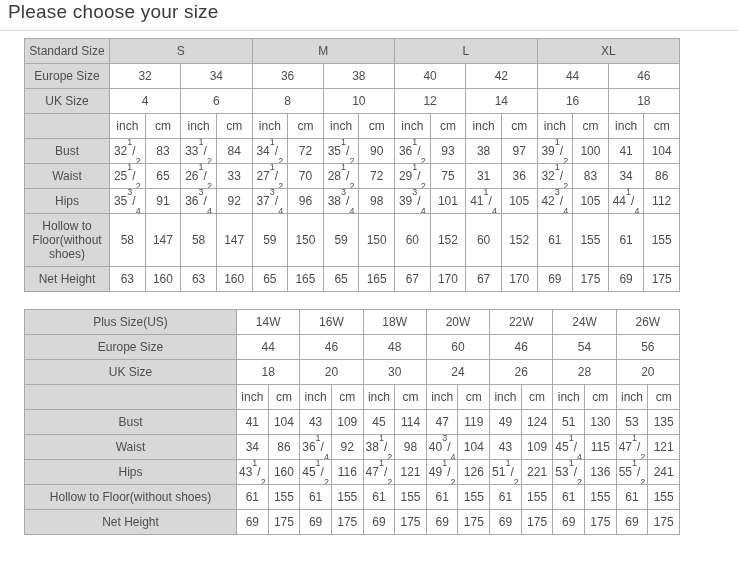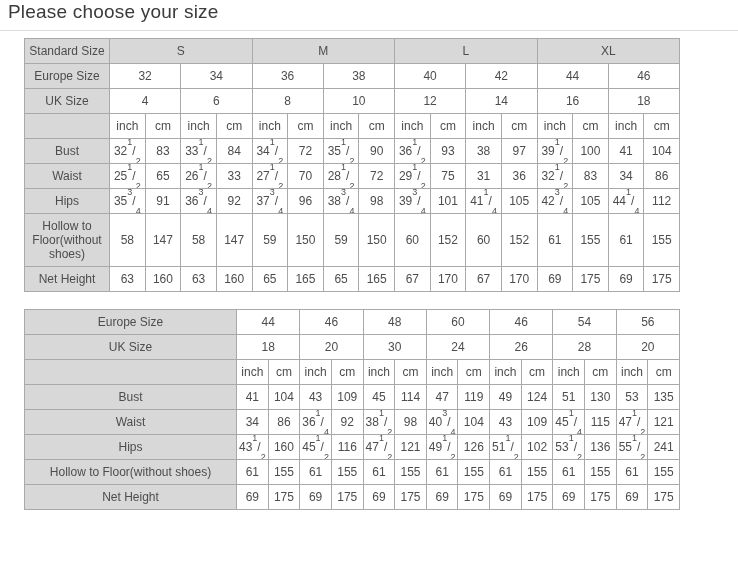--- a/index.html
+++ b/index.html
@@ -231,20 +231,30 @@
         <col>
         <col>
         <col>
         <col>
         <col>
         <col>
         <col>
       </colgroup>
       <tbody>
         <tr>
+          <td class="hdr">Plus Size(US)</td>
+          <td colspan="2">14W</td>
+          <td colspan="2">16W</td>
+          <td colspan="2">18W</td>
+          <td colspan="2">20W</td>
+          <td colspan="2">22W</td>
+          <td colspan="2">24W</td>
+          <td colspan="2">26W</td>
+        </tr>
+        <tr>
           <td class="hdr">Europe Size</td>
           <td colspan="2">44</td>
           <td colspan="2">46</td>
           <td colspan="2">48</td>
           <td colspan="2">60</td>
           <td colspan="2">46</td>
           <td colspan="2">54</td>
           <td colspan="2">56</td>
         </tr>
         <tr>
@@ -312,21 +322,21 @@
           <td class="hdr">Hips</td>
           <td>43<sup>1</sup>/<sub>2</sub></td>
           <td>160</td>
           <td>45<sup>1</sup>/<sub>2</sub></td>
           <td>116</td>
           <td>47<sup>1</sup>/<sub>2</sub></td>
           <td>121</td>
           <td>49<sup>1</sup>/<sub>2</sub></td>
           <td>126</td>
           <td>51<sup>1</sup>/<sub>2</sub></td>
-          <td>102</td>
+          <td>221</td>
           <td>53<sup>1</sup>/<sub>2</sub></td>
           <td>136</td>
           <td>55<sup>1</sup>/<sub>2</sub></td>
           <td>241</td>
         </tr>
         <tr>
           <td class="hdr">Hollow to Floor(without shoes)</td>
           <td>61</td>
           <td>155</td>
           <td>61</td>

